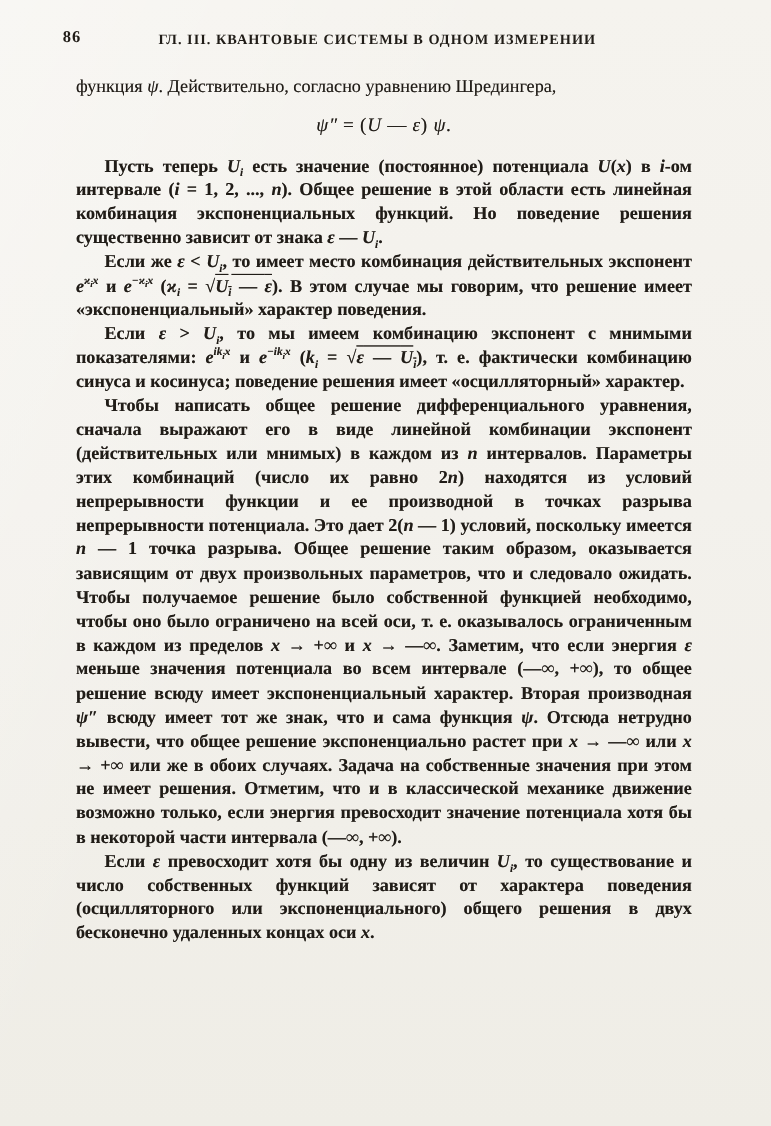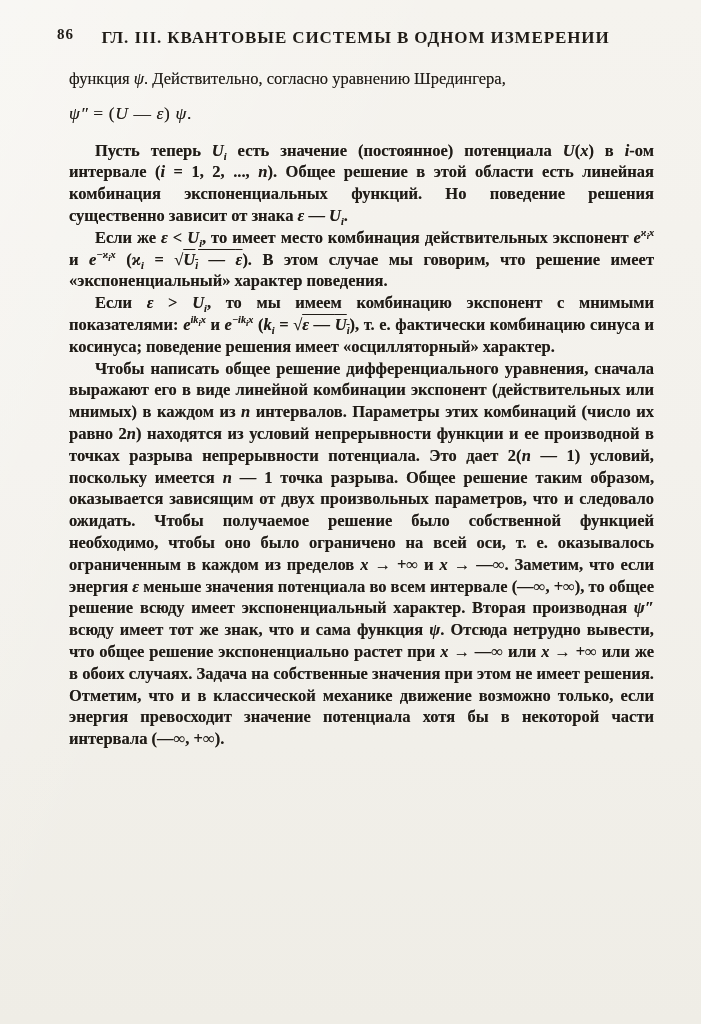--- a/index.html
+++ b/index.html
@@ -8,21 +8,21 @@
   }
   html, body { margin: 0; padding: 0; }
   body { background: #e9e7e1; }
 
   .sheet {
     position: relative;
     width: 701px;
     height: 1024px;
     box-sizing: border-box;
     margin: 0;
-    padding: 26px 47px 0 57px;
+    padding: 26px 72px 0 57px;
     background:
       linear-gradient(115deg, rgba(255,255,255,0.35) 0%, rgba(0,0,0,0) 40%),
       linear-gradient(180deg, #f5f3ee 0%, var(--paper, #f3f1ec) 45%, #efede6 100%);
     font-family: "Liberation Serif", "DejaVu Serif", serif;
     color: var(--ink, #201c17);
     overflow: hidden;
   }
 
   .header {
     position: relative;
@@ -36,39 +36,39 @@
     font-size: 15px;
     font-weight: bold;
     letter-spacing: 1px;
   }
   .running-title {
     position: absolute;
     left: 0;
     right: 0;
     top: 2px;
     text-align: center;
-    font-size: 17px;
+    font-size: 13px;
     font-weight: bold;
     letter-spacing: 0.9px;
     white-space: nowrap;
   }
 
   .body-text {
     font-size: 16.5px;
     line-height: 21.8px;
     text-align: justify;
     text-shadow: 0 0 0.5px rgba(32, 28, 23, 0.55);
     margin-left: 12px;
   }
 
   .para { margin: 0; text-indent: 0; }
   .para.indent { text-indent: 26px; font-weight: bold; }
 
   .para.formula {
-    text-align: left;
+    text-align: center;
     text-indent: 0;
     margin: 13px 0 15px 0;
     font-size: 17.5px;
     letter-spacing: 0.6px;
   }
 
   sup, sub {
     font-size: 0.62em;
     line-height: 0;
   }
@@ -97,15 +97,16 @@
 
 
     <p class="para indent">Пусть теперь <i>U<sub>i</sub></i> есть значение (постоянное) потенциала <i>U</i>(<i>x</i>) в <i>i</i>-ом интервале (<i>i</i> = 1, 2, ..., <i>n</i>). Общее решение в этой области есть линейная комбинация экспоненциальных функций. Но поведение решения существенно зависит от знака <i>ε</i> — <i>U<sub>i</sub></i>.</p>
 
     <p class="para indent">Если же <i>ε</i> &lt; <i>U<sub>i</sub></i>, то имеет место комбинация действительных экспонент <i>e<sup>ϰ<sub>i</sub>x</sup></i> и <i>e<sup>−ϰ<sub>i</sub>x</sup></i> (<i>ϰ<sub>i</sub></i> = √<span class="ovl"><i>U<sub>i</sub></i> — <i>ε</i></span>). В этом случае мы говорим, что решение имеет «экспоненциальный» характер поведения.</p>
 
     <p class="para indent">Если <i>ε</i> &gt; <i>U<sub>i</sub></i>, то мы имеем комбинацию экспонент с мнимыми показателями: <i>e<sup>ik<sub>i</sub>x</sup></i> и <i>e<sup>−ik<sub>i</sub>x</sup></i> (<i>k<sub>i</sub></i> = √<span class="ovl"><i>ε</i> — <i>U<sub>i</sub></i></span>), т. е. фактически комбинацию синуса и косинуса; поведение решения имеет «осцилляторный» характер.</p>
 
     <p class="para indent">Чтобы написать общее решение дифференциального уравнения, сначала выражают его в виде линейной комбинации экспонент (действительных или мнимых) в каждом из <i>n</i> интервалов. Параметры этих комбинаций (число их равно 2<i>n</i>) находятся из условий непрерывности функции и ее производной в точках разрыва непрерывности потенциала. Это дает 2(<i>n</i> — 1) условий, поскольку имеется <i>n</i> — 1 точка разрыва. Общее решение таким образом, оказывается зависящим от двух произвольных параметров, что и следовало ожидать. Чтобы получаемое решение было собственной функцией необходимо, чтобы оно было ограничено на всей оси, т. е. оказывалось ограниченным в каждом из пределов <i>x</i> → +∞ и <i>x</i> → —∞. Заметим, что если энергия <i>ε</i> меньше значения потенциала во всем интервале (—∞, +∞), то общее решение всюду имеет экспоненциальный характер. Вторая производная <i>ψ″</i> всюду имеет тот же знак, что и сама функция <i>ψ</i>. Отсюда нетрудно вывести, что общее решение экспоненциально растет при <i>x</i> → —∞ или <i>x</i> → +∞ или же в обоих случаях. Задача на собственные значения при этом не имеет решения. Отметим, что и в классической механике движение возможно только, если энергия превосходит значение потенциала хотя бы в некоторой части интервала (—∞, +∞).</p>
 
+    <p class="para indent">Если <i>ε</i> превосходит хотя бы одну из величин <i>U<sub>i</sub></i>, то существование и число собственных функций зависят от характера поведения (осцилляторного или экспоненциального) общего решения в двух бесконечно удаленных концах оси <i>x</i>.</p>
   </div>
 
 </div>
 
 </body></html>

